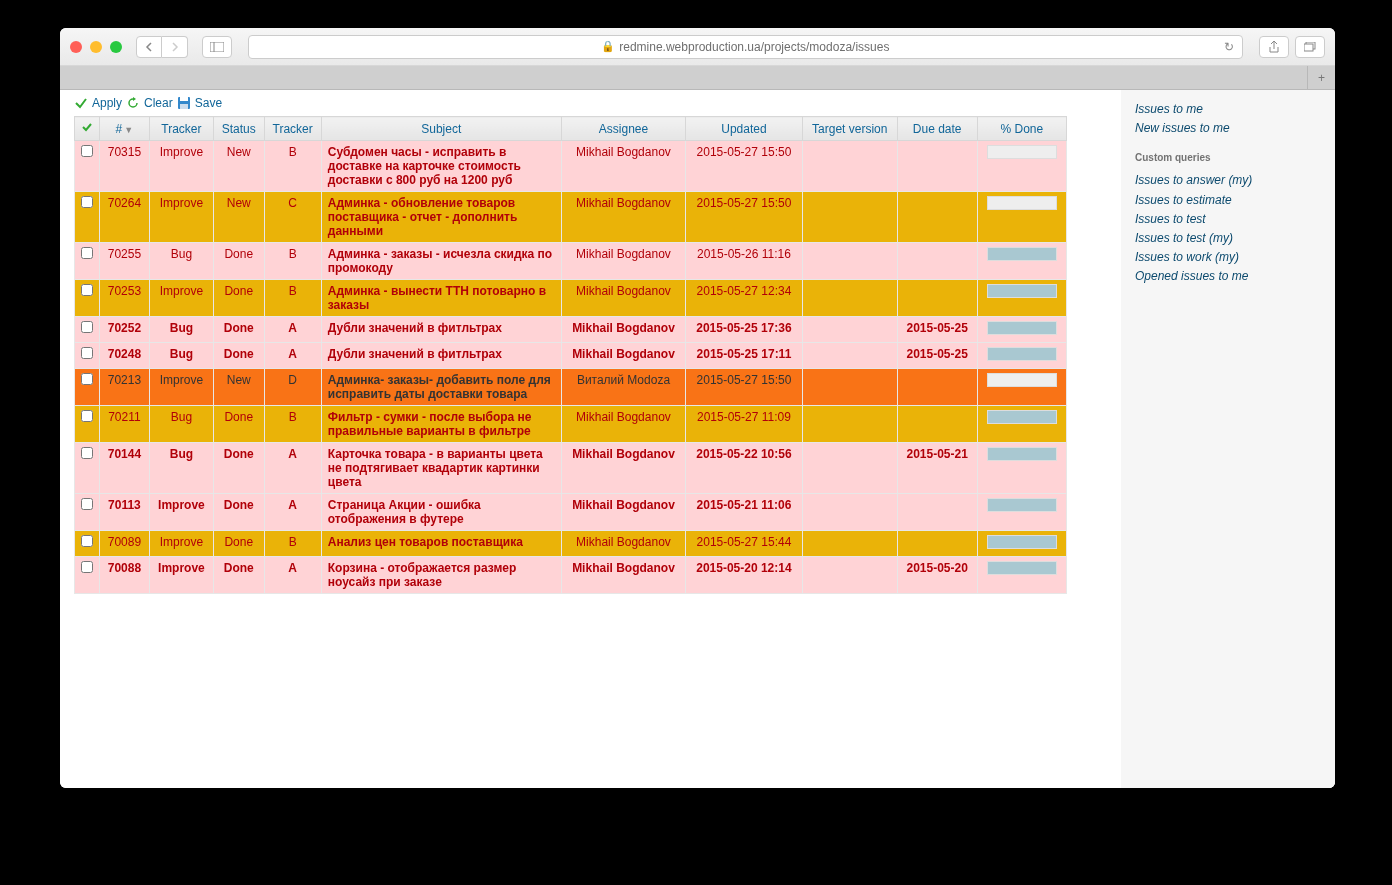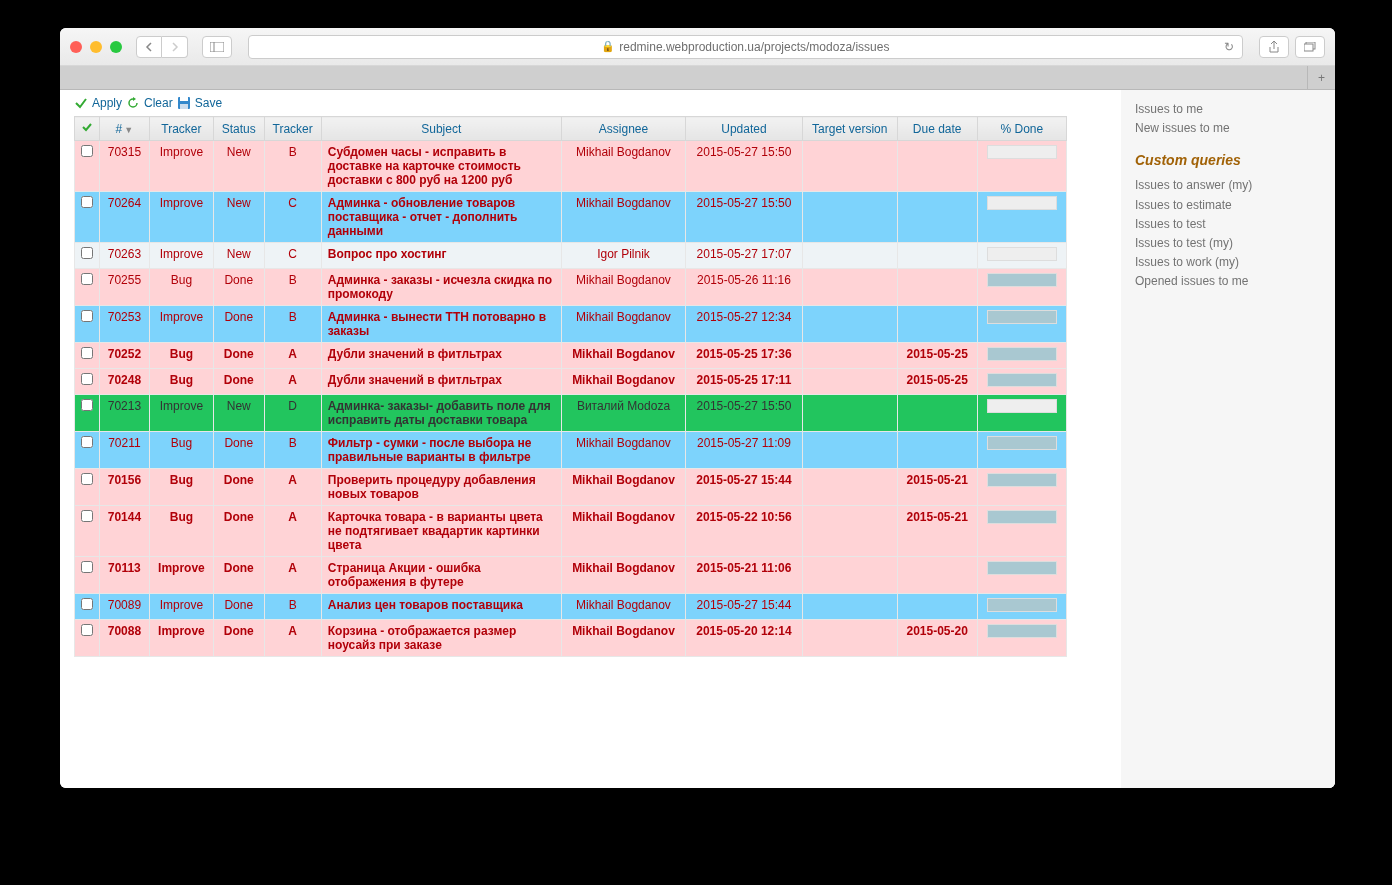--- a/index.html
+++ b/index.html
@@ -77,37 +77,37 @@
     border:1px solid #d7d7d7; padding:4px 6px; font-weight:normal;
     color:#169; text-align:center; white-space:nowrap;
   }
   table.issues thead th.checkcol{ width:22px;}
   table.issues thead th .sort { color:#888; font-size:9px; margin-left:2px;}
   table.issues tbody td {
     border:1px solid #e7e7e7; padding:4px 6px; vertical-align:top;
   }
   table.issues tbody td.center{text-align:center;}
   table.issues tbody td.subject{text-align:left;font-weight:bold;}
-  tr.row-even td{ background:#7dd3fc;}
+  tr.row-even td{ background:#eab308;}
   tr.row-odd td{ background:#ffd3d6;}
-  tr.row-white td{ background:#22c55e;}
+  tr.row-white td{ background:#f97316;}
   tr.row-blue td{ background:#eef3f6;}
   tr.bold td { font-weight:bold;}
   .tracker-red, .status-red, .red { color:#b10009;}
   .black { color:#333;}
   .progress {
     width:70px;height:14px;background:#eee;border:1px solid #ddd;display:inline-block;
   }
   .progress.done{ background:#a9c8d1;}
   .sidebar {
     width:215px; background:#f6f6f6; padding:10px 14px;
     font-size:12px; border-left:1px solid #fff;
   }
-  .sidebar a { color:#737373; text-decoration:none; display:block; line-height:1.6;}
-  .sidebar h3 { font-size:14px; color:#a16207; margin:14px 0 8px 0; font-weight:bold;font-style:italic;}
+  .sidebar a { color:#0c4a6e; text-decoration:none; display:block; line-height:1.6;font-style:italic;}
+  .sidebar h3 { font-size:10px; color:#737373; margin:14px 0 8px 0; font-weight:bold;}
   .checkbox { width:12px;height:12px;}
 </style>
 </head>
 <body>
 
 <div class="browser-window">
   <div class="titlebar">
     <div class="traffic">
       <div class="tl red"></div>
       <div class="tl yellow"></div>
@@ -221,33 +221,20 @@
               <td class="center red">Improve</td>
               <td class="center red">New</td>
               <td class="center red">C</td>
               <td class="subject red">Админка - обновление товаров поставщика - отчет - дополнить данными</td>
               <td class="center red">Mikhail Bogdanov</td>
               <td class="center red">2015-05-27 15:50</td>
               <td class="center red"></td>
               <td class="center red"></td>
               <td class="center"><span class="progress"></span></td>
             </tr>
-            <tr class="row-blue">
-              <td class="center"><input type="checkbox" class="checkbox" style=""></td>
-              <td class="center red">70263</td>
-              <td class="center red">Improve</td>
-              <td class="center red">New</td>
-              <td class="center red">C</td>
-              <td class="subject red">Вопрос про хостинг</td>
-              <td class="center red">Igor Pilnik</td>
-              <td class="center red">2015-05-27 17:07</td>
-              <td class="center red"></td>
-              <td class="center red"></td>
-              <td class="center"><span class="progress"></span></td>
-            </tr>
             <tr class="row-odd">
               <td class="center"><input type="checkbox" class="checkbox" style=""></td>
               <td class="center red">70255</td>
               <td class="center red">Bug</td>
               <td class="center red">Done</td>
               <td class="center red">B</td>
               <td class="subject red">Админка - заказы - исчезла скидка по промокоду</td>
               <td class="center red">Mikhail Bogdanov</td>
               <td class="center red">2015-05-26 11:16</td>
               <td class="center red"></td>
@@ -310,33 +297,20 @@
               <td class="center"><input type="checkbox" class="checkbox" style=""></td>
               <td class="center red">70211</td>
               <td class="center red">Bug</td>
               <td class="center red">Done</td>
               <td class="center red">B</td>
               <td class="subject red">Фильтр - сумки - после выбора не правильные варианты в фильтре</td>
               <td class="center red">Mikhail Bogdanov</td>
               <td class="center red">2015-05-27 11:09</td>
               <td class="center red"></td>
               <td class="center red"></td>
-              <td class="center"><span class="progress done"></span></td>
-            </tr>
-            <tr class="row-odd bold">
-              <td class="center"><input type="checkbox" class="checkbox" style=""></td>
-              <td class="center red">70156</td>
-              <td class="center red">Bug</td>
-              <td class="center red">Done</td>
-              <td class="center red">A</td>
-              <td class="subject red">Проверить процедуру добавления новых товаров</td>
-              <td class="center red">Mikhail Bogdanov</td>
-              <td class="center red">2015-05-27 15:44</td>
-              <td class="center red"></td>
-              <td class="center red">2015-05-21</td>
               <td class="center"><span class="progress done"></span></td>
             </tr>
             <tr class="row-odd bold">
               <td class="center"><input type="checkbox" class="checkbox" style=""></td>
               <td class="center red">70144</td>
               <td class="center red">Bug</td>
               <td class="center red">Done</td>
               <td class="center red">A</td>
               <td class="subject red">Карточка товара - в варианты цвета не подтягивает квадартик картинки цвета</td>
               <td class="center red">Mikhail Bogdanov</td>

